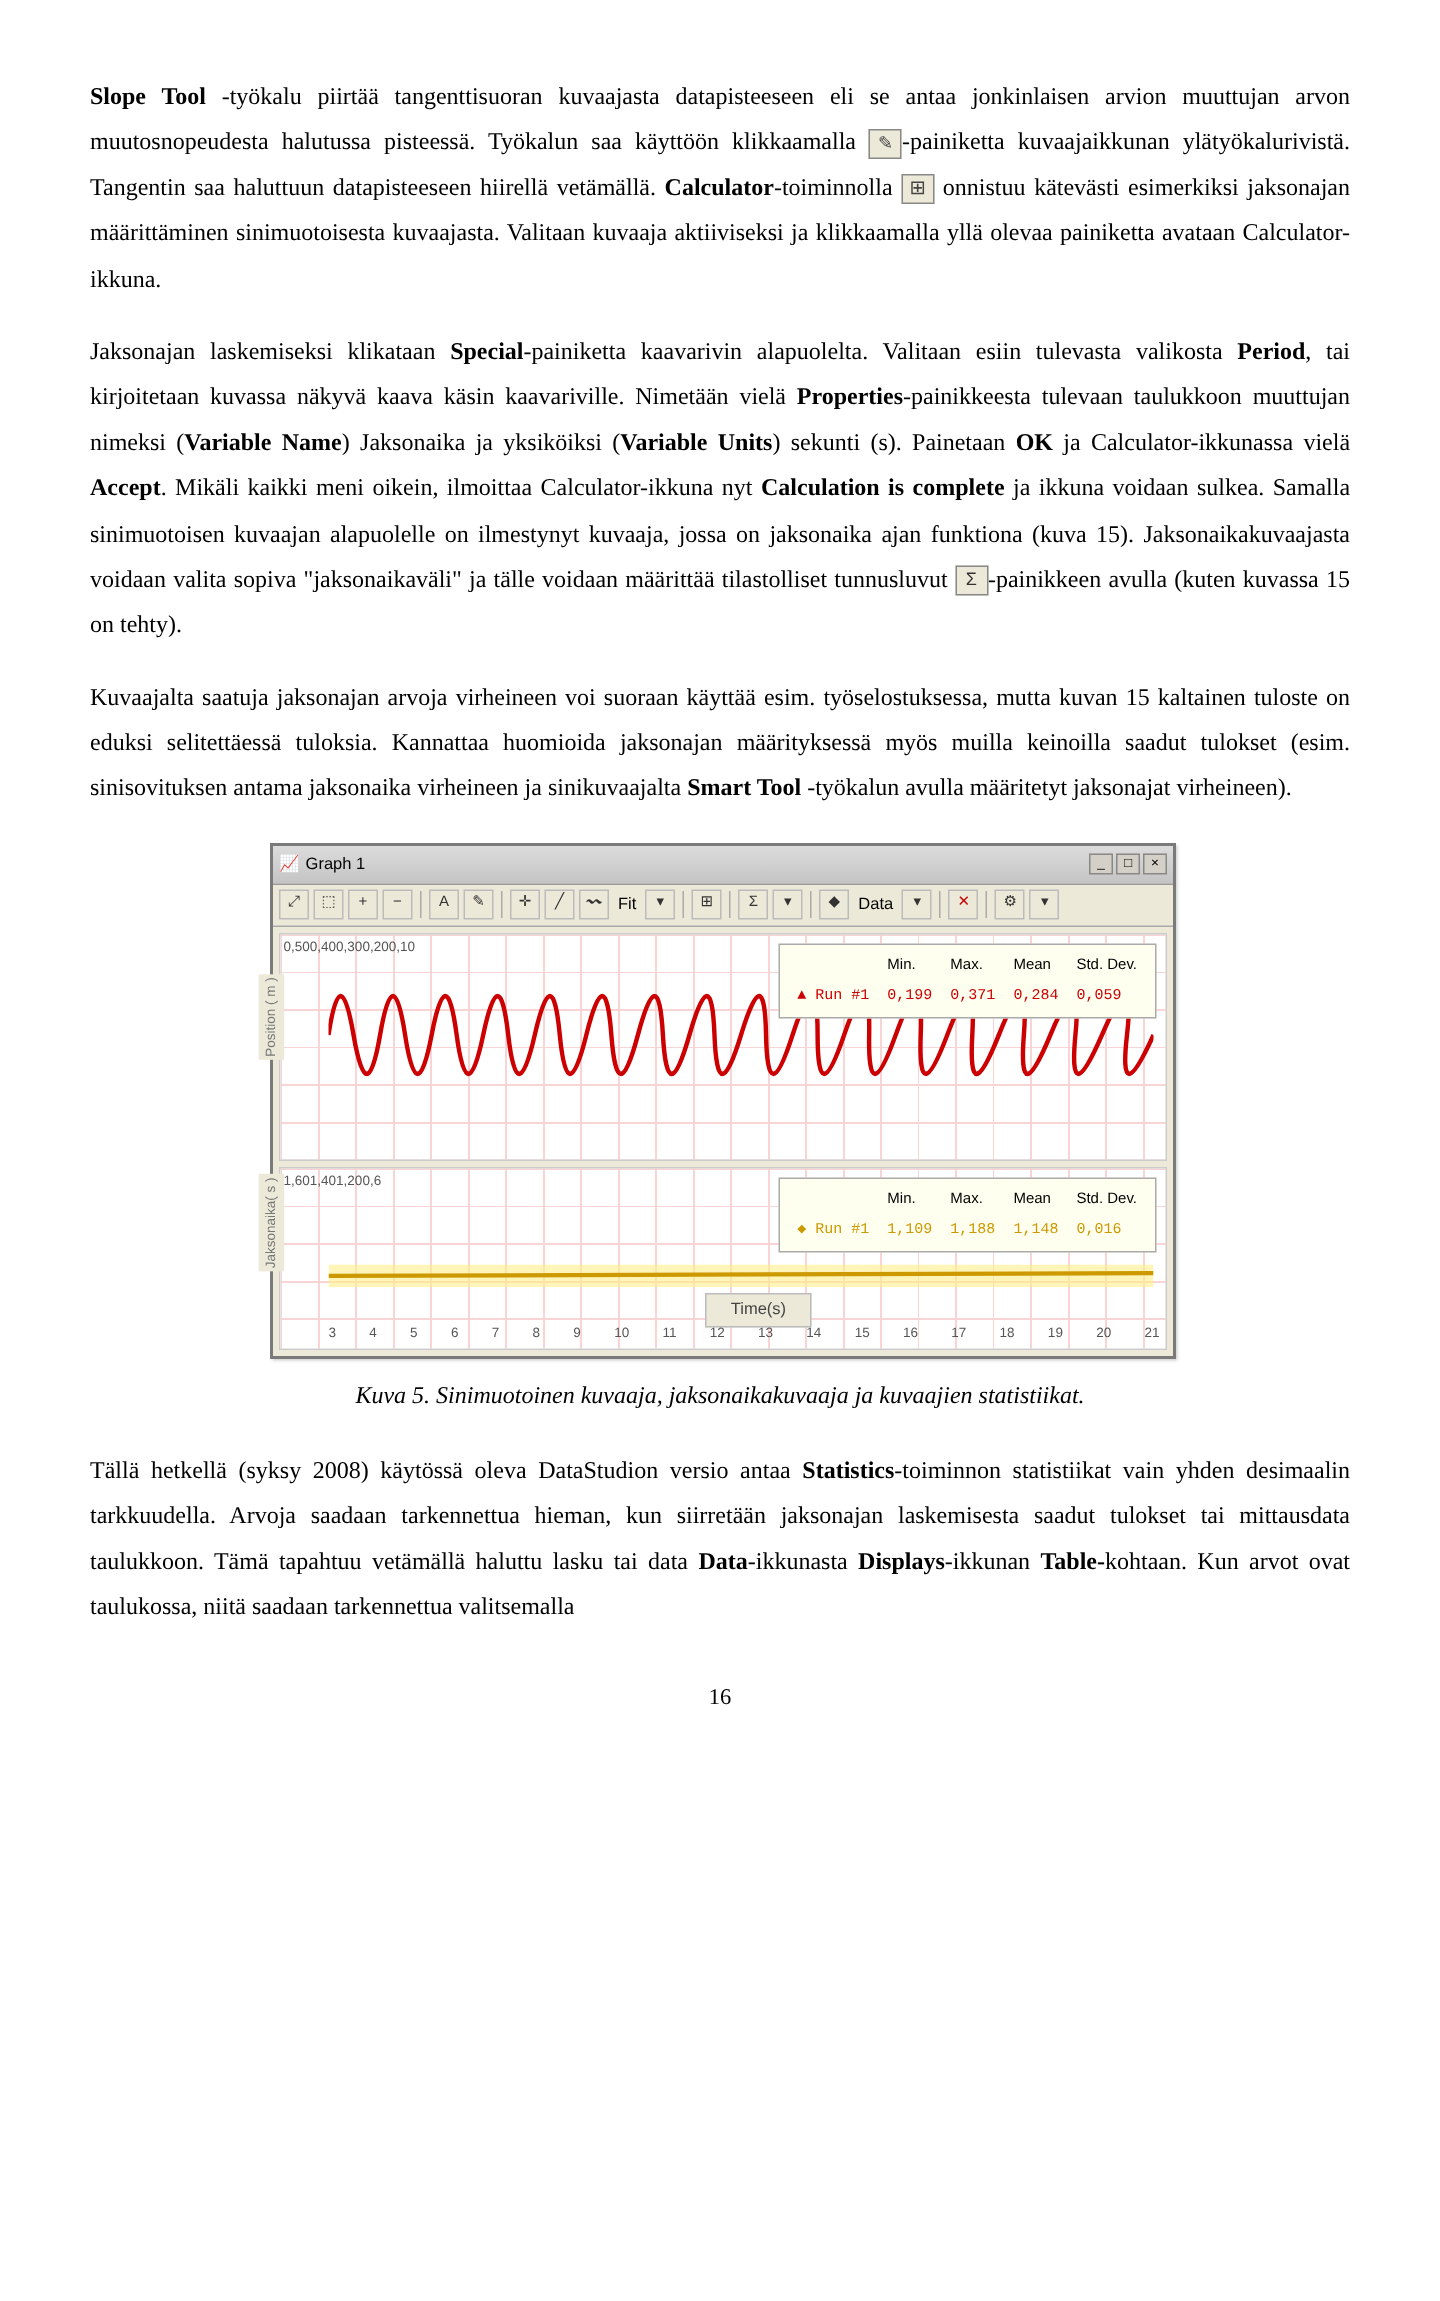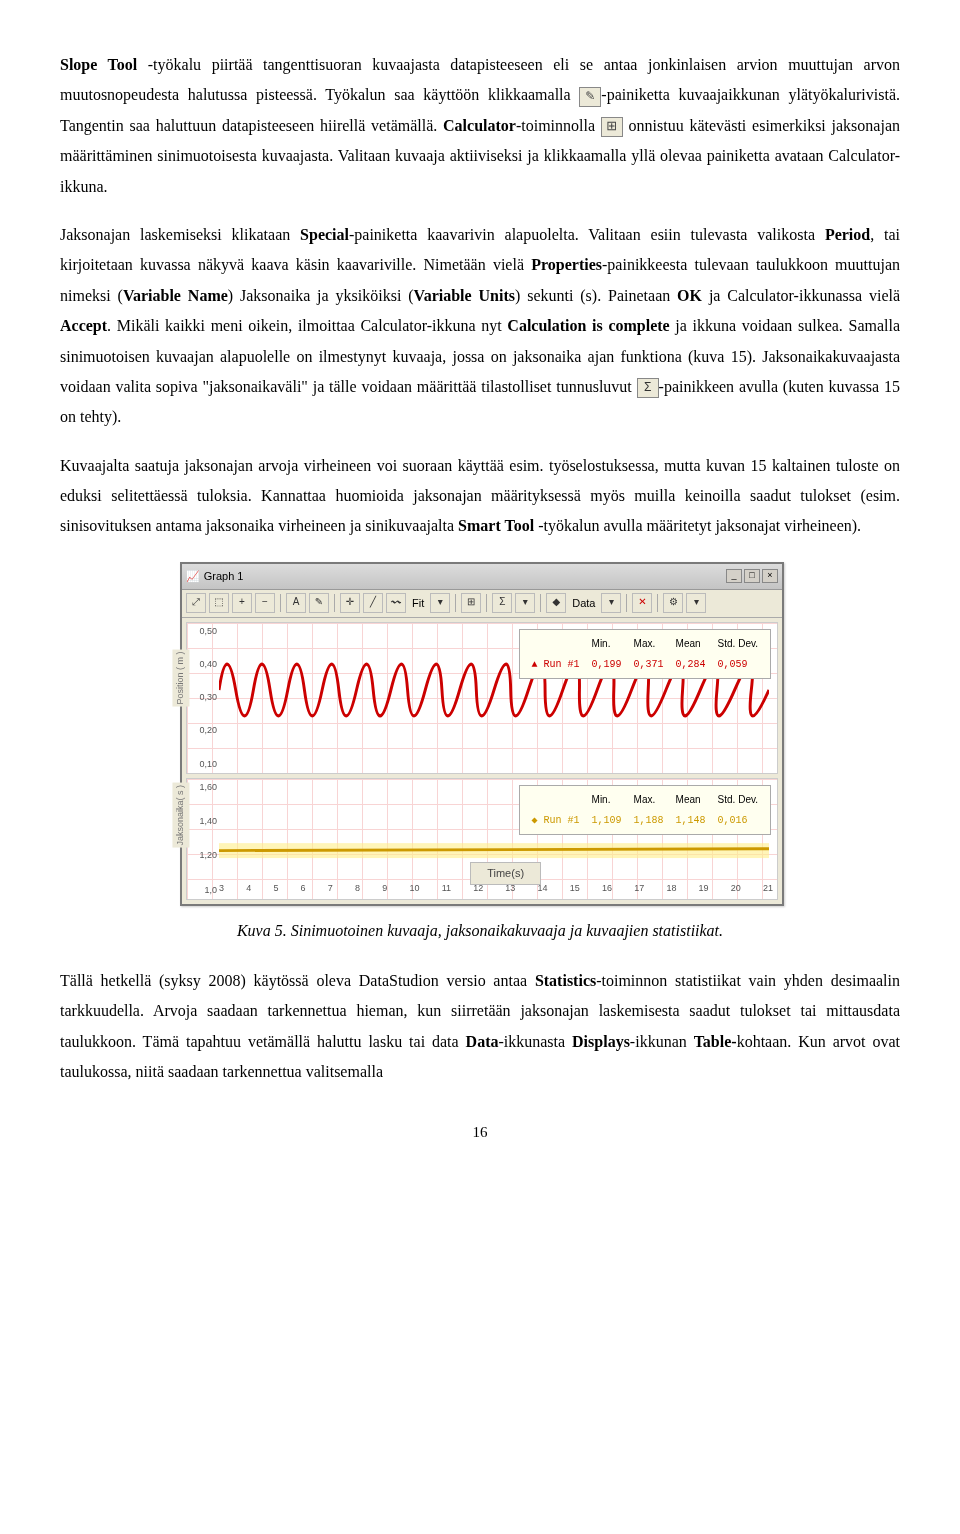--- a/index.html
+++ b/index.html
@@ -131,21 +131,21 @@
   .stats-box td { padding: 1px 6px; margin-top: 36px; }
   .stats-box .row2 td { color: #c00; font-family: Liberation Mono, monospace; }
   .stats-box2 .row2 td { color: #c90; }
   .y-axis {
     position: absolute;
     left: 2px;
     top: 0;
     bottom: 0;
     width: 28px;
     display: flex;
-    flex-direction: column;
+    flex-direction: row;
     justify-content: space-between;
     font-size: 9px;
     color: #555;
     text-align: right;
   }
   .x-axis {
     position: absolute;
     left: 32px;
     right: 4px;
     bottom: 2px;
@@ -287,21 +287,21 @@
           </table>
       </div>
     </div>
 
     <div class="plot-area2">
       <div class="y-label-rot">Jaksonaika( s )</div>
       <div class="y-axis">
         <span>1,60</span>
         <span>1,40</span>
         <span>1,20</span>
-        <span>1,0</span>
+        <span>0,6</span>
       </div>
       <div class="flatline">
         <svg viewBox="0 0 560 90" preserveAspectRatio="none">
           <rect x="0" y="58" width="560" height="16" fill="#ffee88" opacity="0.6"></rect>
           <path d="M0,66 L560,64" stroke="#cc9900" stroke-width="3" fill="none"></path>
         </svg>
       </div>
       <div class="x-label">Time(s)</div>
       <div class="x-axis">
         <span>3</span>

